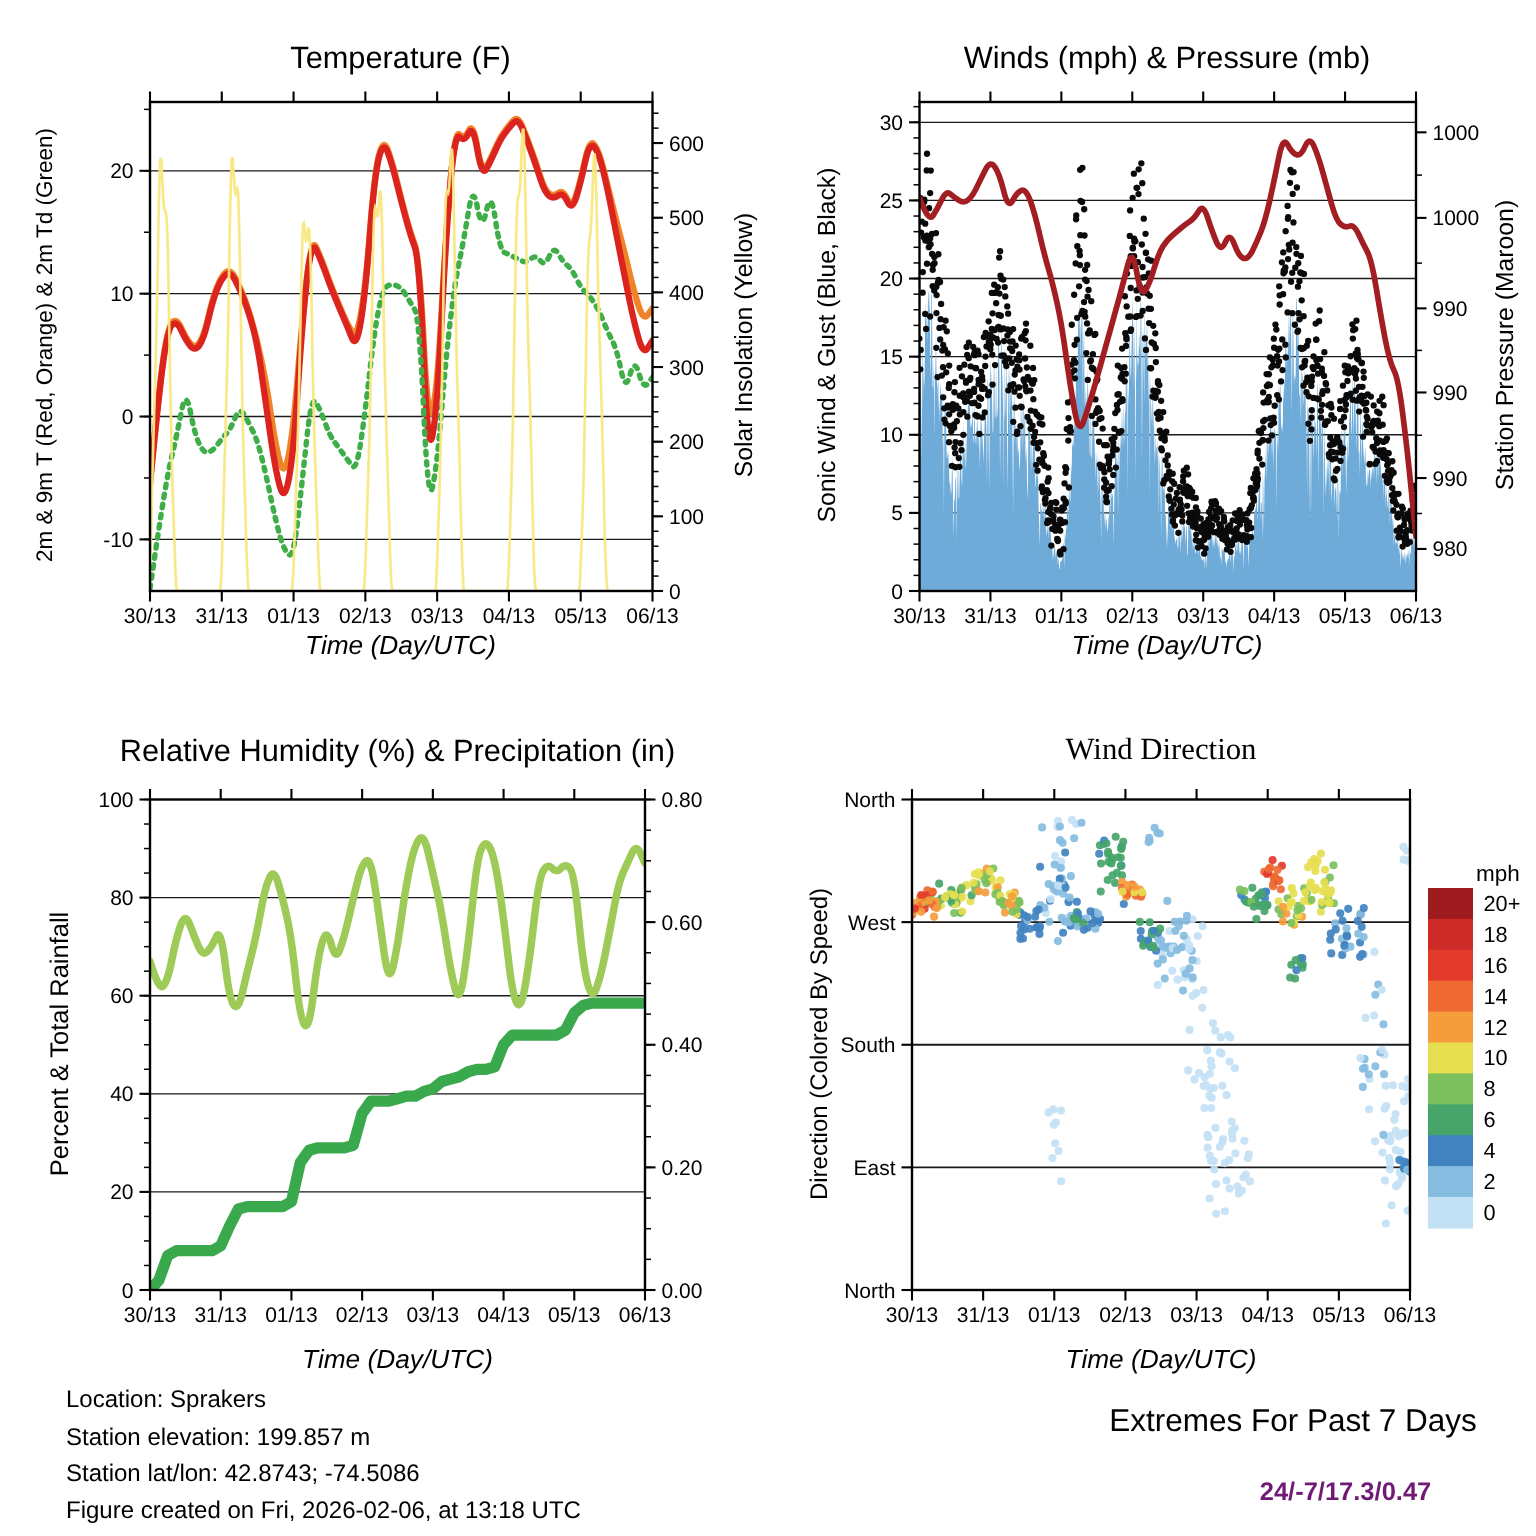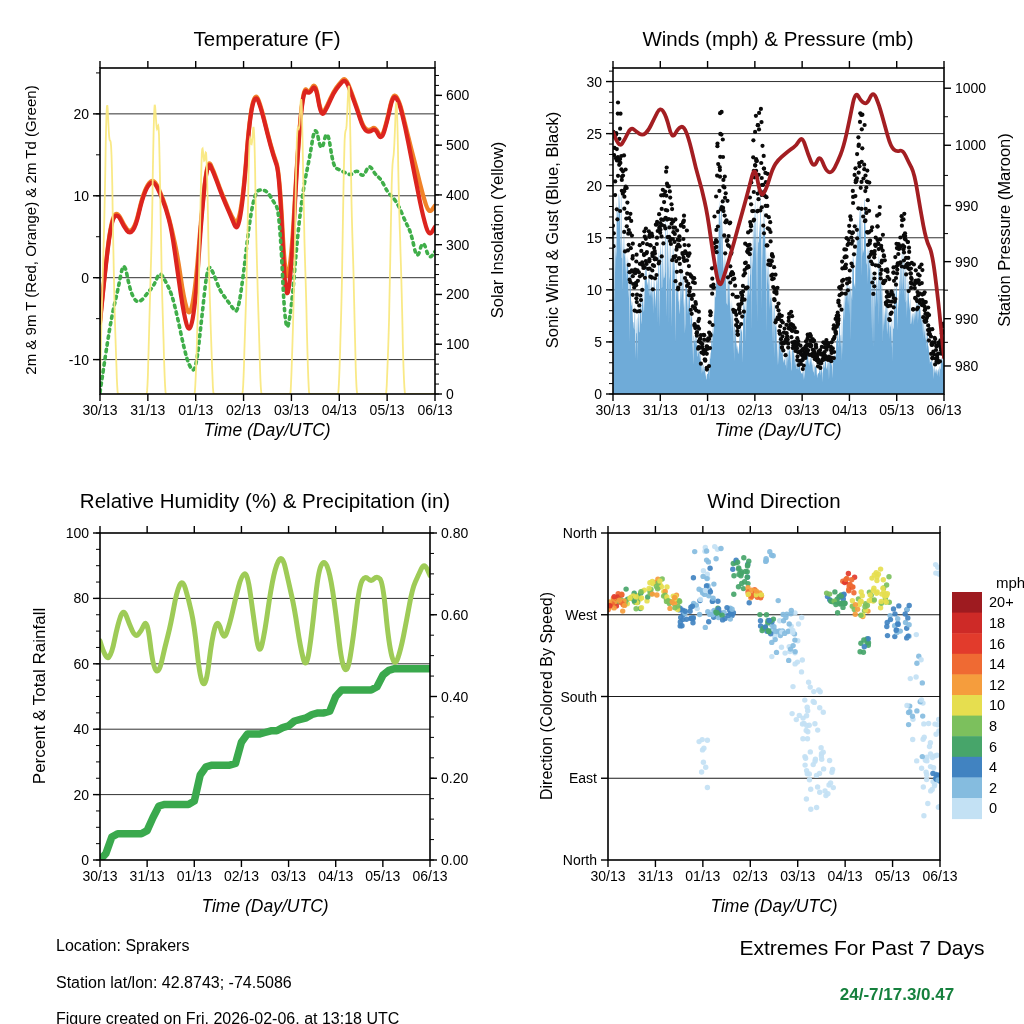--- a/index.html
+++ b/index.html
@@ -4,23 +4,23 @@
 <style>
   html,body{margin:0;padding:0;background:#fff;}
   .canvas{position:relative;width:1024px;height:1024px;background:#fff;
           font-family:"Liberation Sans",sans-serif;color:#000;overflow:hidden;}
   .t{position:absolute;white-space:nowrap;}
   .center{transform:translateX(-50%);}
   .vert{transform:translate(-50%,-50%) rotate(-90deg);}
   .ptitle{font-size:20.5px;}
   .xlabel{font-size:17.5px;font-style:italic;}
   .info{font-size:16px;line-height:20.6px;}
-  .info p{margin:16px;}
+  .info p{margin:4px;}
   .ext{font-size:21px;}
-  .extval{font-size:17px;font-weight:bold;color:#15803d;}
+  .extval{font-size:17px;font-weight:bold;color:#701a75;}
   svg{position:absolute;left:0;top:0;}
 </style>
 </head>
 <body>
 
 <div class="canvas">
 
   <svg id="plot" width="1024" height="1024" viewBox="0 0 1024 1024">
       <g>
         <clipPath id="clip_temperature-panel">
@@ -2130,37 +2130,38 @@
         <rect x="952" y="777.4" width="30" height="21.1" fill="#85bcdf"></rect>
         <text x="989" y="792.6999999999999" text-anchor="start" style="font-family:'Liberation Sans',sans-serif;font-size:14.5px;fill:#000;">2</text>
         <rect x="952" y="798" width="30" height="21.1" fill="#c3e1f4"></rect>
         <text x="989" y="813.3" text-anchor="start" style="font-family:'Liberation Sans',sans-serif;font-size:14.5px;fill:#000;">0</text>
       </g>
     </svg>
 
   <div class="t center ptitle" style="left:267px;top:27px;">Temperature (F)</div>
   <div class="t center ptitle" style="left:778px;top:27px;">Winds (mph) &amp; Pressure (mb)</div>
   <div class="t center ptitle" style="left:265px;top:489px;">Relative Humidity (%) &amp; Precipitation (in)</div>
-  <div class="t center ptitle" style="left:774px;top:489px;">Wind Direction</div>
+  <div class="t center ptitle" style="left:774px;top:489px;font-family:Liberation Serif, serif;">Wind Direction</div>
 
   <div class="t center xlabel" style="left:267px;top:420px;">Time (Day/UTC)</div>
   <div class="t center xlabel" style="left:778px;top:420px;">Time (Day/UTC)</div>
   <div class="t center xlabel" style="left:265px;top:896px;">Time (Day/UTC)</div>
   <div class="t center xlabel" style="left:774px;top:896px;">Time (Day/UTC)</div>
 
   <div class="t vert" style="left:30px;top:230px;font-size:15px;">2m &amp; 9m T (Red, Orange) &amp; 2m Td (Green)</div>
   <div class="t vert" style="left:497px;top:230px;font-size:16.5px;">Solar Insolation (Yellow)</div>
   <div class="t vert" style="left:552px;top:230px;font-size:16.5px;">Sonic Wind &amp; Gust (Blue, Black)</div>
   <div class="t vert" style="left:1004px;top:230px;font-size:16.5px;">Station Pressure (Maroon)</div>
   <div class="t vert" style="left:40px;top:696px;font-size:17px;">Percent &amp; Total Rainfall</div>
   <div class="t vert" style="left:547px;top:696px;font-size:16px;">Direction (Colored By Speed)</div>
 
-  <div class="t" style="left:984px;top:574px;font-size:15px;margin-left:12px;">mph</div>
+  <div class="t" style="left:984px;top:574px;font-size:15px;">mph</div>
 
   <div class="t info" style="left:40px;top:920px;">
     <p>Location: Sprakers</p>
+    <p>Station elevation: 199.857 m</p>
     <p>Station lat/lon: 42.8743; -74.5086</p>
     <p>Figure created on Fri, 2026-02-06, at 13:18 UTC</p>
   </div>
 
   <div class="t center ext" style="left:862px;top:936px;">Extremes For Past 7 Days</div>
   <div class="t center extval" style="left:897px;top:985px;">24/-7/17.3/0.47</div>
 </div>
 
 </body></html>

